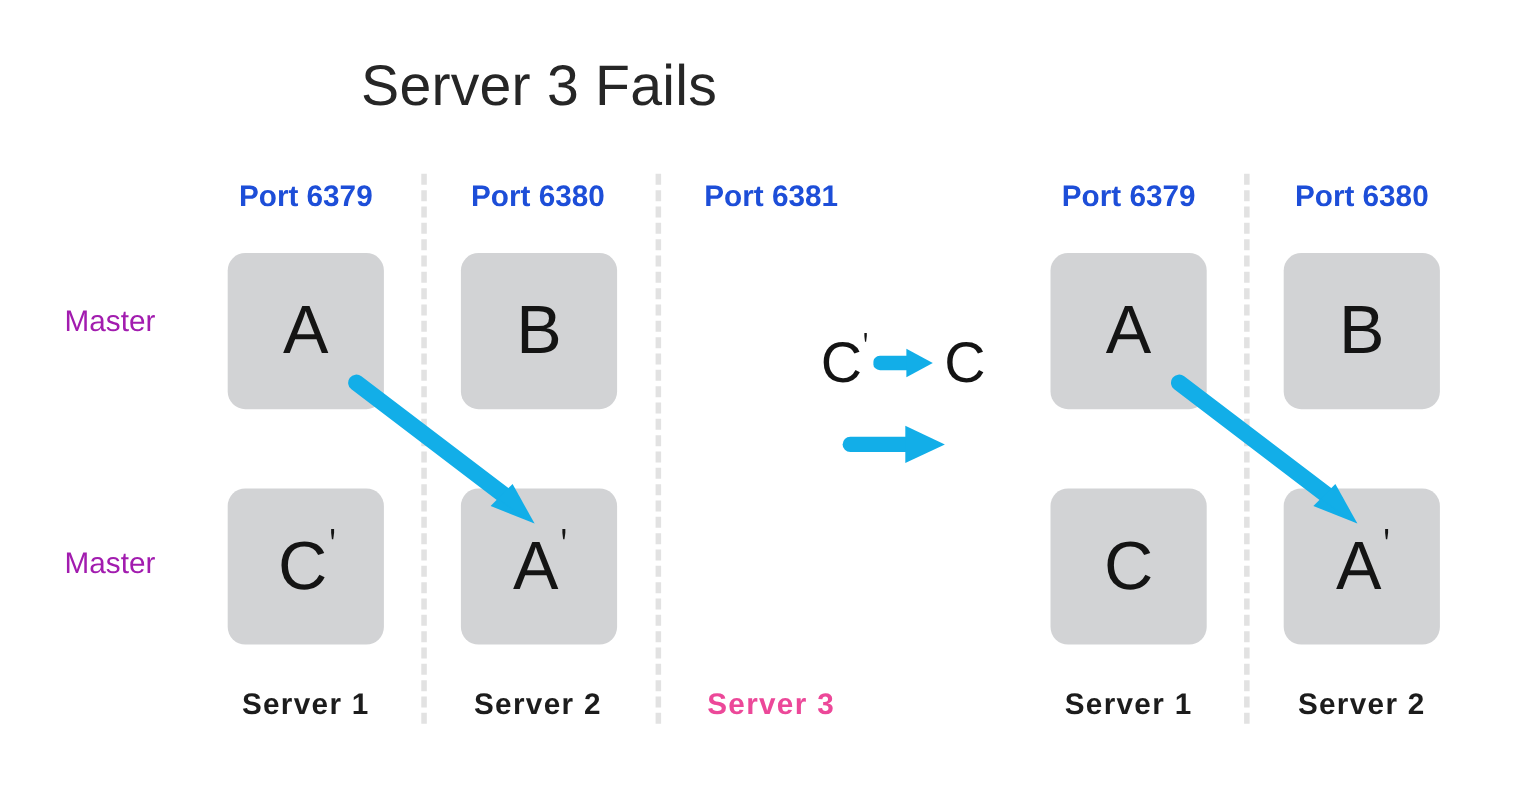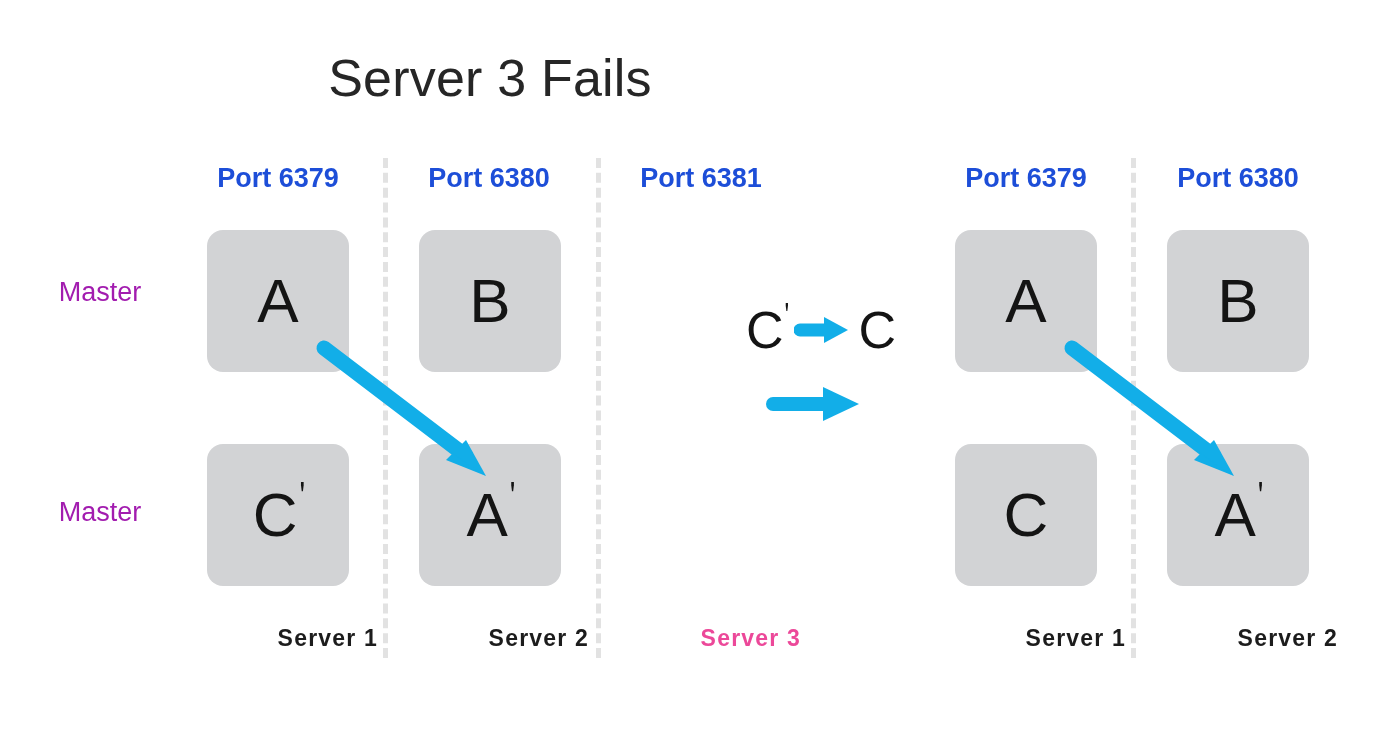--- a/index.html
+++ b/index.html
@@ -64,23 +64,23 @@
     font-size: 27px;
     font-weight: 700;
     color: #1d4ed8;
     white-space: nowrap;
   }
 
   
   .server-label {
     position: absolute;
     width: 200px;
-    text-align: right;
+    text-align: center;
     top: 625px;
-    font-size: 23px;
+    font-size: 27px;
     font-weight: 700;
     color: #1c1c1c;
     letter-spacing: 1.2px;
     white-space: nowrap;
   }
   .server-label.dimmed {
     color: #ec4899;
   }
 
   

